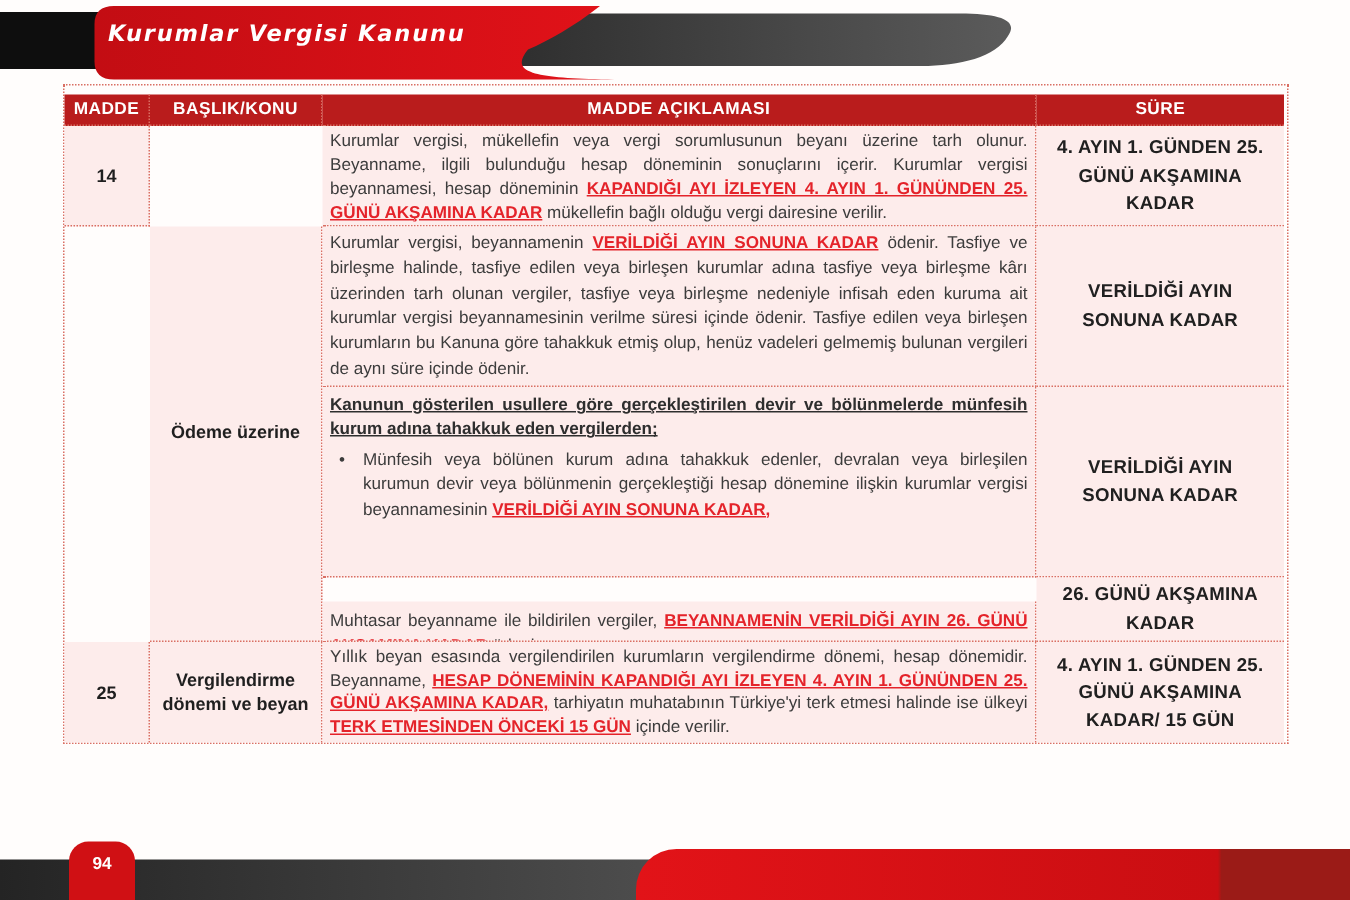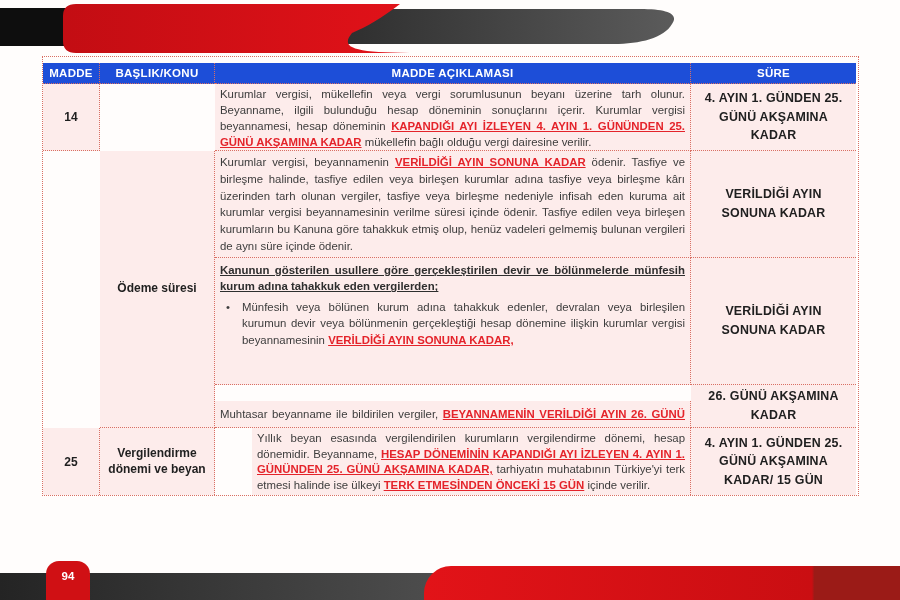--- a/index.html
+++ b/index.html
@@ -12,31 +12,31 @@
     font-family:"DejaVu Sans",cursive,sans-serif;font-style:italic;font-weight:700;
     font-size:15px;letter-spacing:1.2px;}
 
   
   #tablewrap{position:absolute;left:42px;top:56px;width:815px;border:1px dotted #d96f63;padding-top:6px;background:transparent;}
   #grid{display:grid;grid-template-columns:57px 115px 476px 165px;
         grid-template-rows:21px 67px 107px 127px 43px 67px;}
   .cell{border-right:1px dotted #d96f63;border-bottom:1px dotted #d96f63;box-sizing:border-box;overflow:hidden;}
   .lastcol{border-right:none;}
   .lastrow{border-bottom:none;}
-  .h{background:#1d4ed8;color:#ffffff;font-weight:700;font-size:11.5px;letter-spacing:.3px;
+  .h{background:#b91c1c;color:#ffffff;font-weight:700;font-size:11.5px;letter-spacing:.3px;
      display:flex;align-items:center;justify-content:center;}
   .body-bg{background:#fdeceb;text-align:right;}
   .madde{display:flex;align-items:center;justify-content:center;font-weight:700;font-size:12px;color:#1f1f1f;}
   .konu{display:flex;align-items:center;justify-content:center;text-align:center;font-weight:700;font-size:12px;color:#1f1f1f;line-height:1.3;padding:0 6px;}
   .acik{padding:3px 5px 2px 5px;font-size:11.4px;color:#3c3c3c;text-align:justify;}
   .lh14{line-height:15.9px;}
   .lh21a{line-height:16.8px;}
   .lh21b{line-height:16.4px;padding-top:4px;}
   .lh21c{line-height:16.8px;padding-top:5px;margin-top:16px;}
-  .lh25{line-height:15.6px;margin-left:37px;}
+  .lh25{line-height:15.6px;}
   .sure{display:flex;align-items:center;justify-content:center;text-align:center;
         font-weight:700;font-size:12.4px;color:#202020;line-height:1.5;padding:0 6px;letter-spacing:.2px;}
   .seg-n{}
   .seg-em{color:#e4232a;font-weight:700;text-decoration:underline;}
   .seg-bu{color:#2e2e2e;font-weight:700;text-decoration:underline;}
   .bullets{margin:4px 0 0 0;padding:0;list-style:none;}
   .bullets li{position:relative;padding-left:22px;margin-top:4px;}
   .bullets li::before{content:"\2022";position:absolute;left:6px;top:0;color:#3c3c3c;}
 
   
@@ -63,35 +63,36 @@
         </linearGradient>
         <linearGradient id="gRed" x1="0" y1="0" x2="1" y2="0">
           <stop offset="0" stop-color="#c30d13"></stop>
             <stop offset="1" stop-color="#e31219"></stop>
         </linearGradient>
       </defs>
       <rect x="0" y="8" width="66" height="38" fill="#0e0e0e"></rect>
       <path d="M 368 9 H 640 C 668 9 679 14 672 24 C 664 38 640 44 614 44 H 338 Z" fill="url(#gGray)"></path>
       <path d="M 76 4 L 400 4 C 382 18 366 27 352 33 C 338 50 358 53 430 53 L 76 53 Q 63 53 63 41 L 63 16 Q 63 4 76 4 Z" fill="url(#gRed)"></path>
     </svg>
+    <div id="banner-title">Kurumlar Vergisi Kanunu</div>
   </div>
 
   <div id="tablewrap">
     <div id="grid">
 
       <div class="cell h">MADDE</div>
       <div class="cell h">BAŞLIK/KONU</div>
       <div class="cell h">MADDE AÇIKLAMASI</div>
       <div class="cell h lastcol">SÜRE</div>
 
       <div class="cell body-bg madde" style="grid-row:2;grid-column:1">14</div>
       <div class="cell body-bg acik lh14" style="grid-row:2;grid-column:3"><span class="seg-n">Kurumlar vergisi, mükellefin veya vergi sorumlusunun beyanı üzerine tarh olunur. Beyanname, ilgili bulunduğu hesap döneminin sonuçlarını içerir. Kurumlar vergisi beyannamesi, hesap döneminin </span><span class="seg-em">KAPANDIĞI AYI İZLEYEN 4. AYIN 1. GÜNÜNDEN 25. GÜNÜ AKŞAMINA KADAR</span><span class="seg-n"> mükellefin bağlı olduğu vergi dairesine verilir.</span></div>
       <div class="cell body-bg sure lastcol" style="grid-row:2;grid-column:4">4. AYIN 1. GÜNDEN 25. GÜNÜ AKŞAMINA KADAR</div>
 
-      <div class="cell body-bg konu" style="grid-row:3/6;grid-column:2">Ödeme süresi</div>
+      <div class="cell body-bg konu" style="grid-row:3/6;grid-column:2">Ödeme üzerine</div>
 
       <div class="cell body-bg acik lh21a" style="grid-row:3;grid-column:3"><span class="seg-n">Kurumlar vergisi, beyannamenin </span><span class="seg-em">VERİLDİĞİ AYIN SONUNA KADAR</span><span class="seg-n"> ödenir. Tasfiye ve birleşme halinde, tasfiye edilen veya birleşen kurumlar adına tasfiye veya birleşme kârı üzerinden tarh olunan vergiler, tasfiye veya birleşme nedeniyle infisah eden kuruma ait kurumlar vergisi beyannamesinin verilme süresi içinde ödenir. Tasfiye edilen veya birleşen kurumların bu Kanuna göre tahakkuk etmiş olup, henüz vadeleri gelmemiş bulunan vergileri de aynı süre içinde ödenir.</span></div>
       <div class="cell body-bg sure lastcol" style="grid-row:3;grid-column:4">VERİLDİĞİ AYIN SONUNA KADAR</div>
 
       <div class="cell body-bg acik lh21b" style="grid-row:4;grid-column:3">
         <div><span class="seg-bu">Kanunun gösterilen usullere göre gerçekleştirilen devir ve bölünmelerde münfesih kurum adına tahakkuk eden vergilerden;</span></div>
         <ul class="bullets">
           <li><span class="seg-n">Münfesih veya bölünen kurum adına tahakkuk edenler, devralan veya birleşilen kurumun devir veya bölünmenin gerçekleştiği hesap dönemine ilişkin kurumlar vergisi beyannamesinin </span><span class="seg-em">VERİLDİĞİ AYIN SONUNA KADAR,</span></li>
         </ul>
       </div>

